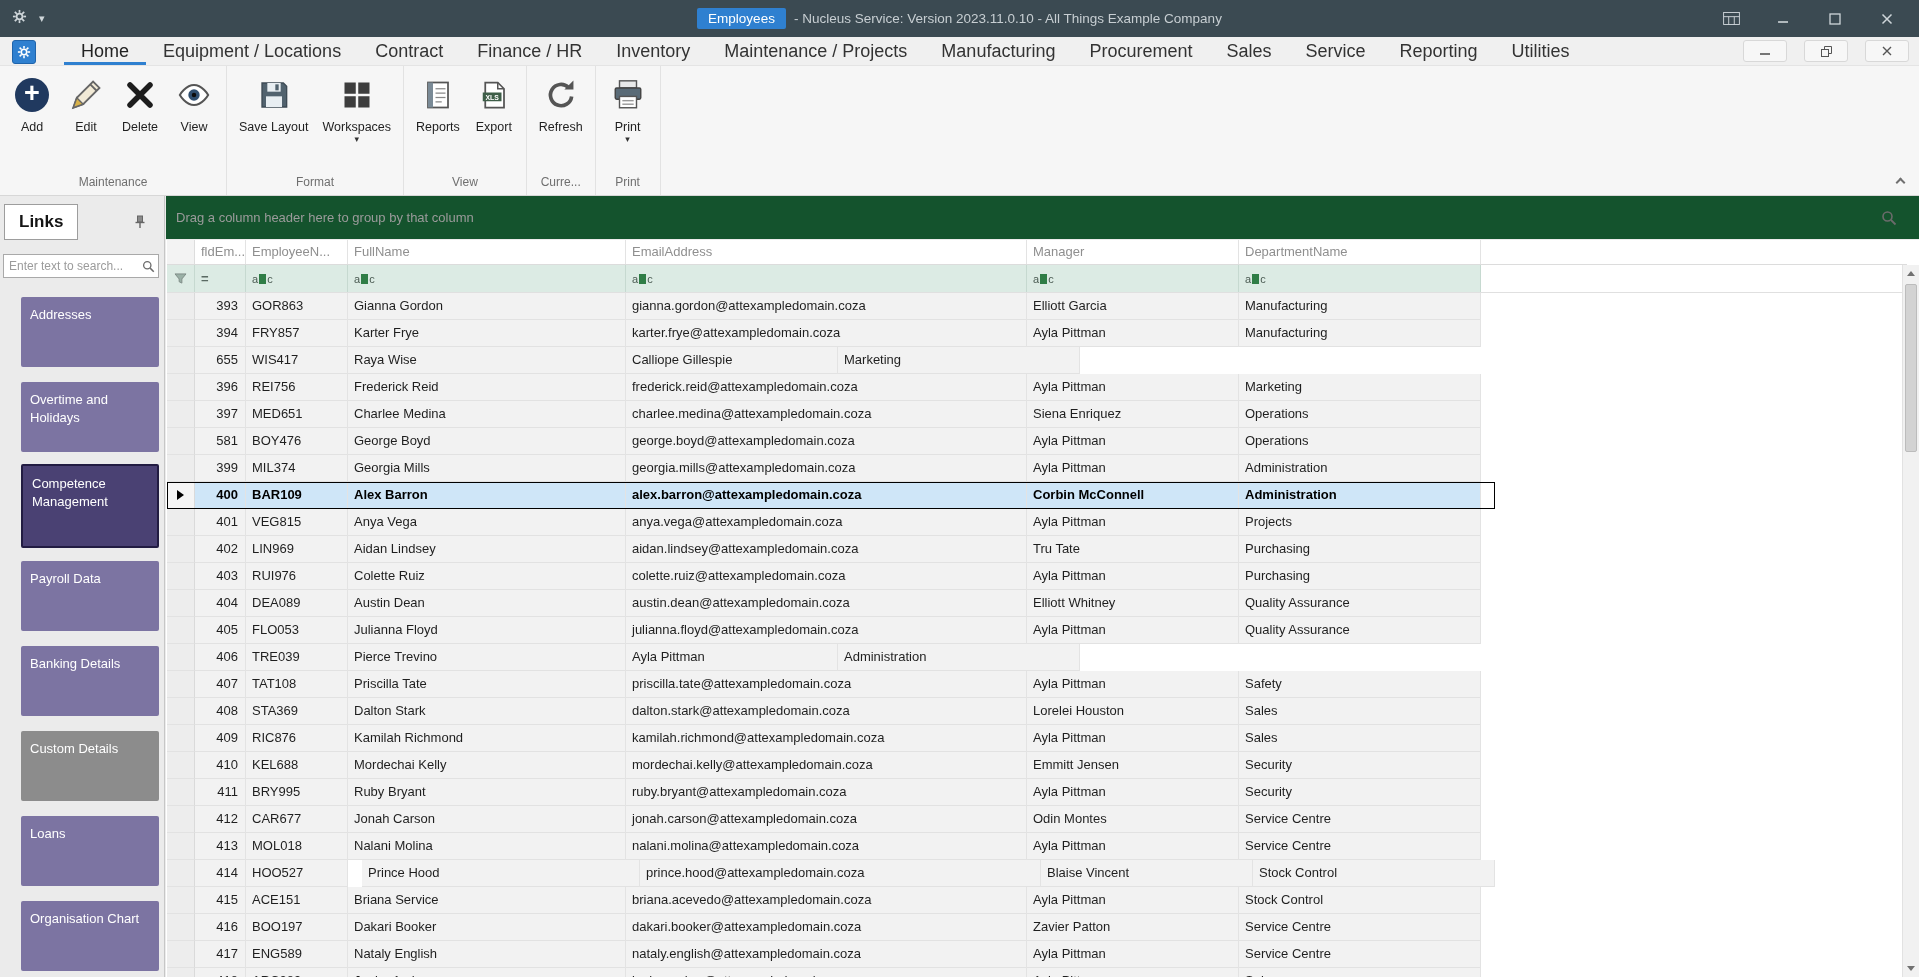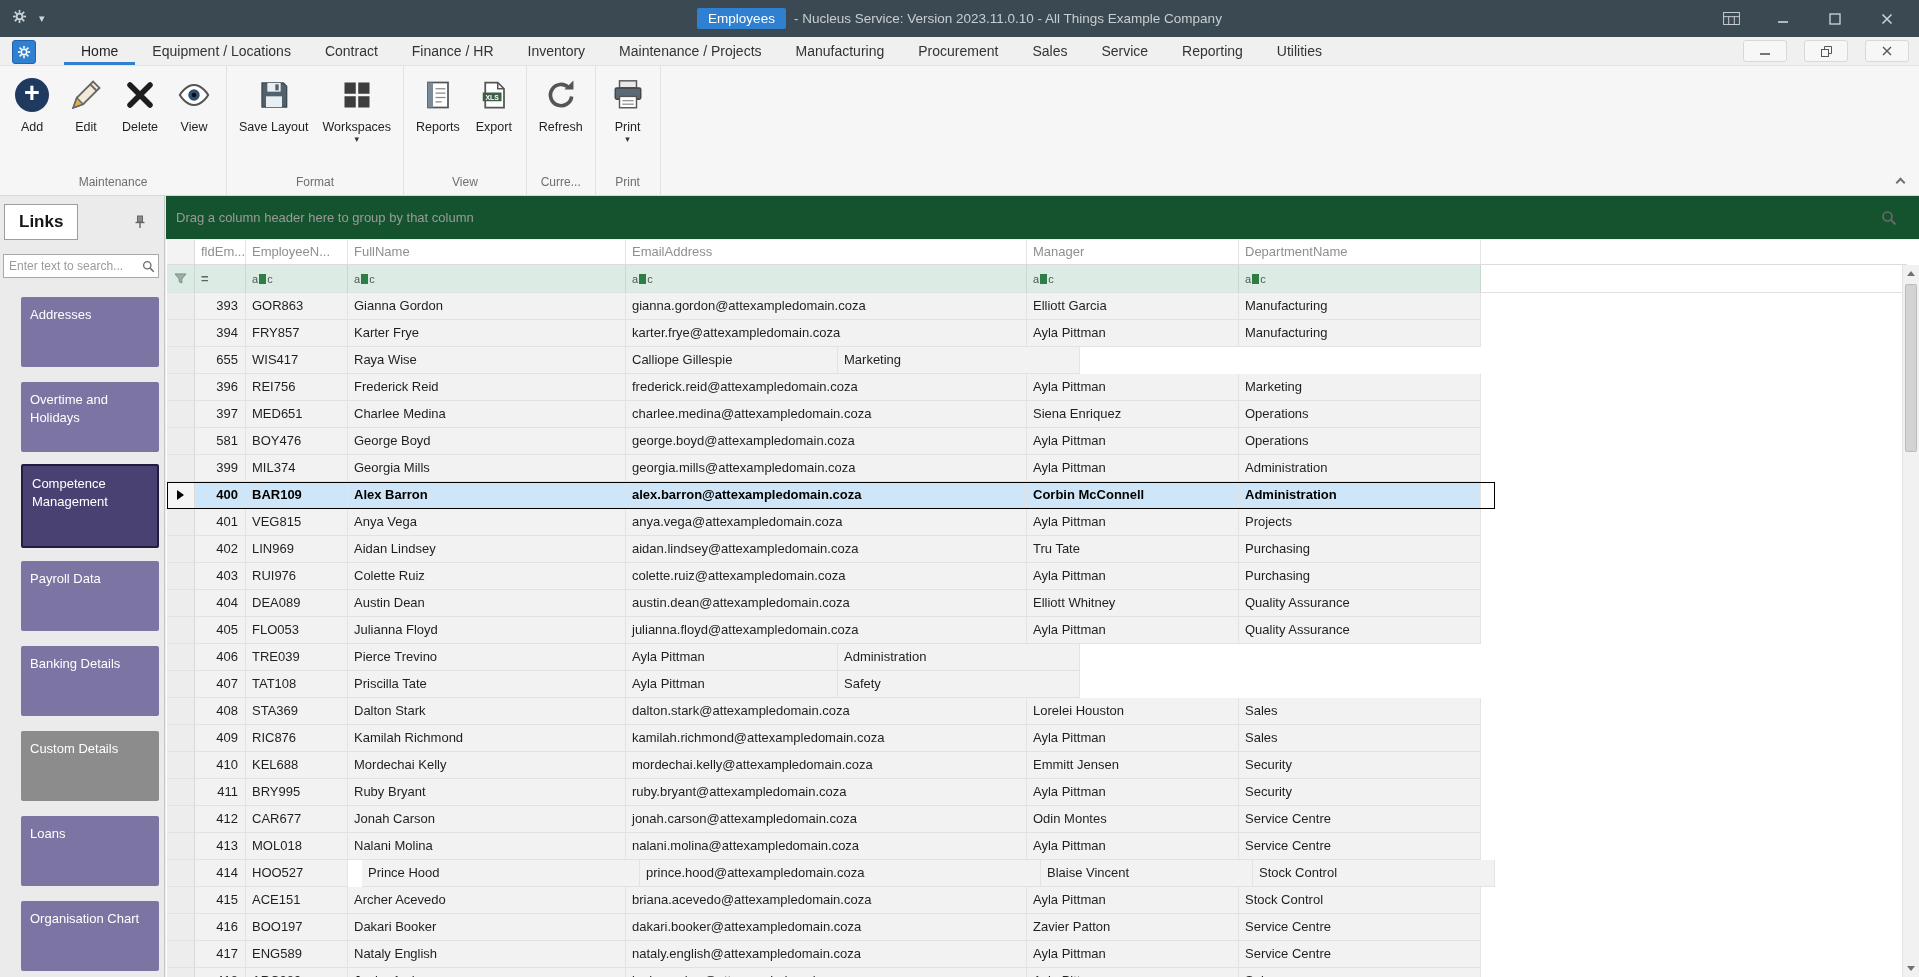--- a/index.html
+++ b/index.html
@@ -12,21 +12,21 @@
   .tb-center { position:absolute; left:0; right:0; top:0; height:37px; display:flex; align-items:center; justify-content:center; gap:8px; font-size:13.5px; }
   .badge { background:#2f80d0; color:#fff; padding:3px 11px; border-radius:2px; font-size:13.5px; }
   .title-text { color:#c7ced2; }
   .tb-right { position:absolute; right:6px; top:0; height:37px; display:flex; align-items:center; }
   .tb-btn { width:52px; height:37px; display:flex; align-items:center; justify-content:center; }
 
   
   .tabrow { position:absolute; left:0; top:37px; width:1919px; height:29px; background:#f0f0f0; border-bottom:1px solid #e4e4e4; display:flex; align-items:stretch; }
   .appbtn { width:24px; height:24px; margin:2px 10px 0 12px; background:#2f80d0; border:1px solid #1f64ab; border-radius:3px; display:flex; align-items:center; justify-content:center; align-self:center; }
   .rtabs { display:flex; align-items:stretch; margin-left:18px; }
-  .rtab { display:flex; align-items:center; padding:3px 17px 0 17px; font-size:14px; color:#333; border-bottom:3px solid transparent; white-space:nowrap; }
+  .rtab { display:flex; align-items:center; padding:3px 17px 0 17px; font-size:18px; color:#333; border-bottom:3px solid transparent; white-space:nowrap; }
   .rtab.active { border-bottom-color:#2f80d0; color:#222; }
   .rib-winbtns { position:absolute; right:10px; top:40px; display:flex; gap:17px; }
   .rib-wb { width:44px; height:22px; background:#f7f7f7; border:1px solid #d8d8d8; border-radius:3px; display:flex; align-items:center; justify-content:center; }
 
   
   .toolbar { position:absolute; left:0; top:66px; width:1919px; height:130px; background:#f6f6f6; border-bottom:1px solid #d7d7d7; display:flex; align-items:stretch; }
   .rgroup { display:flex; flex-direction:column; border-right:1px solid #e2e2e2; padding:0 5px; }
   .rbtns { flex:1; display:flex; align-items:flex-start; padding-top:6px; }
   .rbtn { min-width:48px; padding:2px 7px; display:flex; flex-direction:column; align-items:center; border-radius:3px; }
   .ricon { width:40px; height:42px; display:flex; align-items:center; justify-content:center; }
@@ -556,20 +556,21 @@
           <div class="gcell" style="width: 102px;">TRE039</div>
           <div class="gcell" style="width: 278px;">Pierce Trevino</div>
           <div class="gcell" style="width: 212px;">Ayla Pittman</div>
           <div class="gcell" style="width: 242px;">Administration</div>
         </div>
         <div class="grow">
           <div class="gind"></div>
           <div class="gcell num" style="width: 51px;">407</div>
           <div class="gcell" style="width: 102px;">TAT108</div>
           <div class="gcell" style="width: 278px;">Priscilla Tate</div>
+          <div class="gcell" style="width: 401px;">priscilla.tate@attexampledomain.coza</div>
           <div class="gcell" style="width: 212px;">Ayla Pittman</div>
           <div class="gcell" style="width: 242px;">Safety</div>
         </div>
         <div class="grow">
           <div class="gind"></div>
           <div class="gcell num" style="width: 51px;">408</div>
           <div class="gcell" style="width: 102px;">STA369</div>
           <div class="gcell" style="width: 278px;">Dalton Stark</div>
           <div class="gcell" style="width: 401px;">dalton.stark@attexampledomain.coza</div>
           <div class="gcell" style="width: 212px;">Lorelei Houston</div>
@@ -626,21 +627,21 @@
           <div class="gcell" style="width: 102px;">HOO527</div>
           <div class="gcell" style="width: 278px; margin-left: 14px;">Prince Hood</div>
           <div class="gcell" style="width: 401px;">prince.hood@attexampledomain.coza</div>
           <div class="gcell" style="width: 212px;">Blaise Vincent</div>
           <div class="gcell" style="width: 242px;">Stock Control</div>
         </div>
         <div class="grow">
           <div class="gind"></div>
           <div class="gcell num" style="width: 51px;">415</div>
           <div class="gcell" style="width: 102px;">ACE151</div>
-          <div class="gcell" style="width: 278px;">Archer Acevedo</div>
+          <div class="gcell" style="width: 278px;">Briana Service</div>
           <div class="gcell" style="width: 401px;">briana.acevedo@attexampledomain.coza</div>
           <div class="gcell" style="width: 212px;">Ayla Pittman</div>
           <div class="gcell" style="width: 242px;">Stock Control</div>
         </div>
         <div class="grow">
           <div class="gind"></div>
           <div class="gcell num" style="width: 51px;">416</div>
           <div class="gcell" style="width: 102px;">BOO197</div>
           <div class="gcell" style="width: 278px;">Dakari Booker</div>
           <div class="gcell" style="width: 401px;">dakari.booker@attexampledomain.coza</div>

